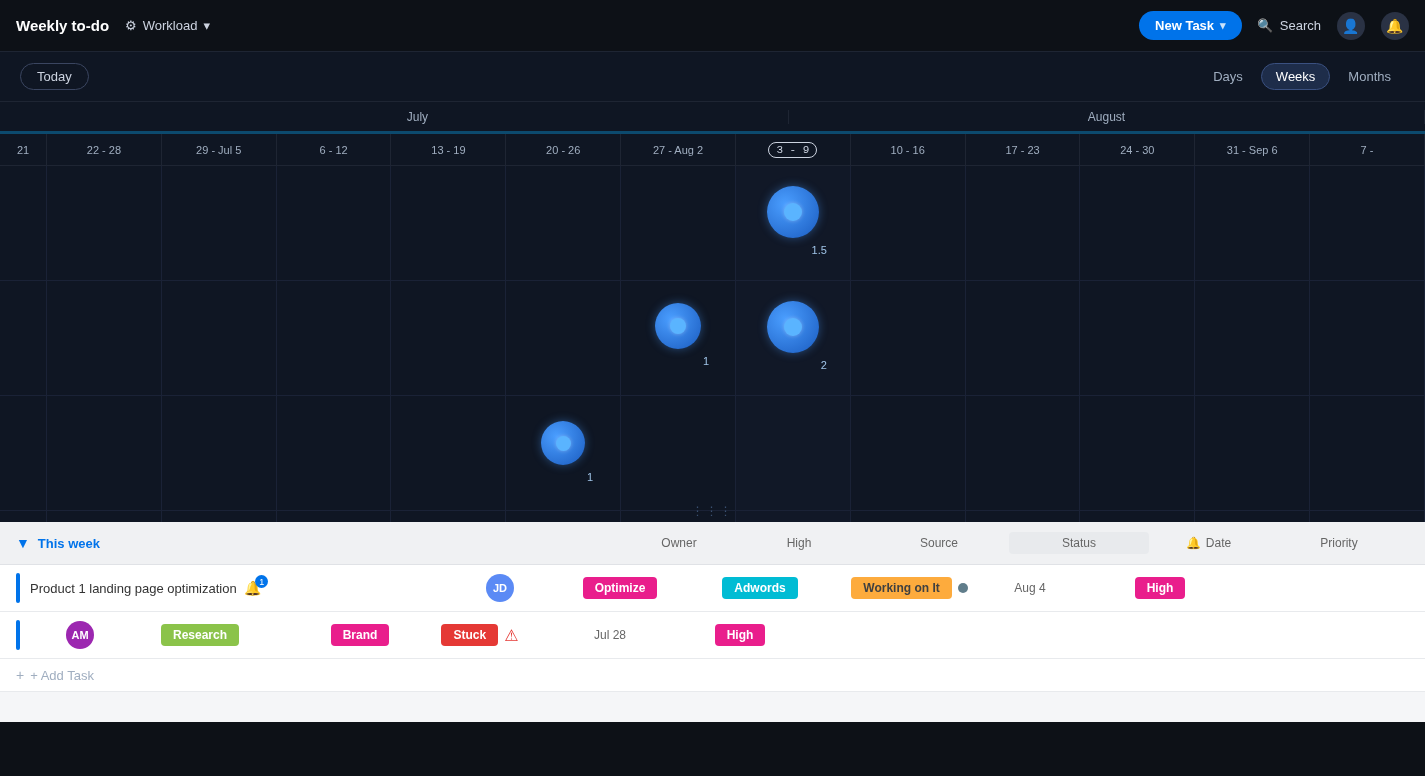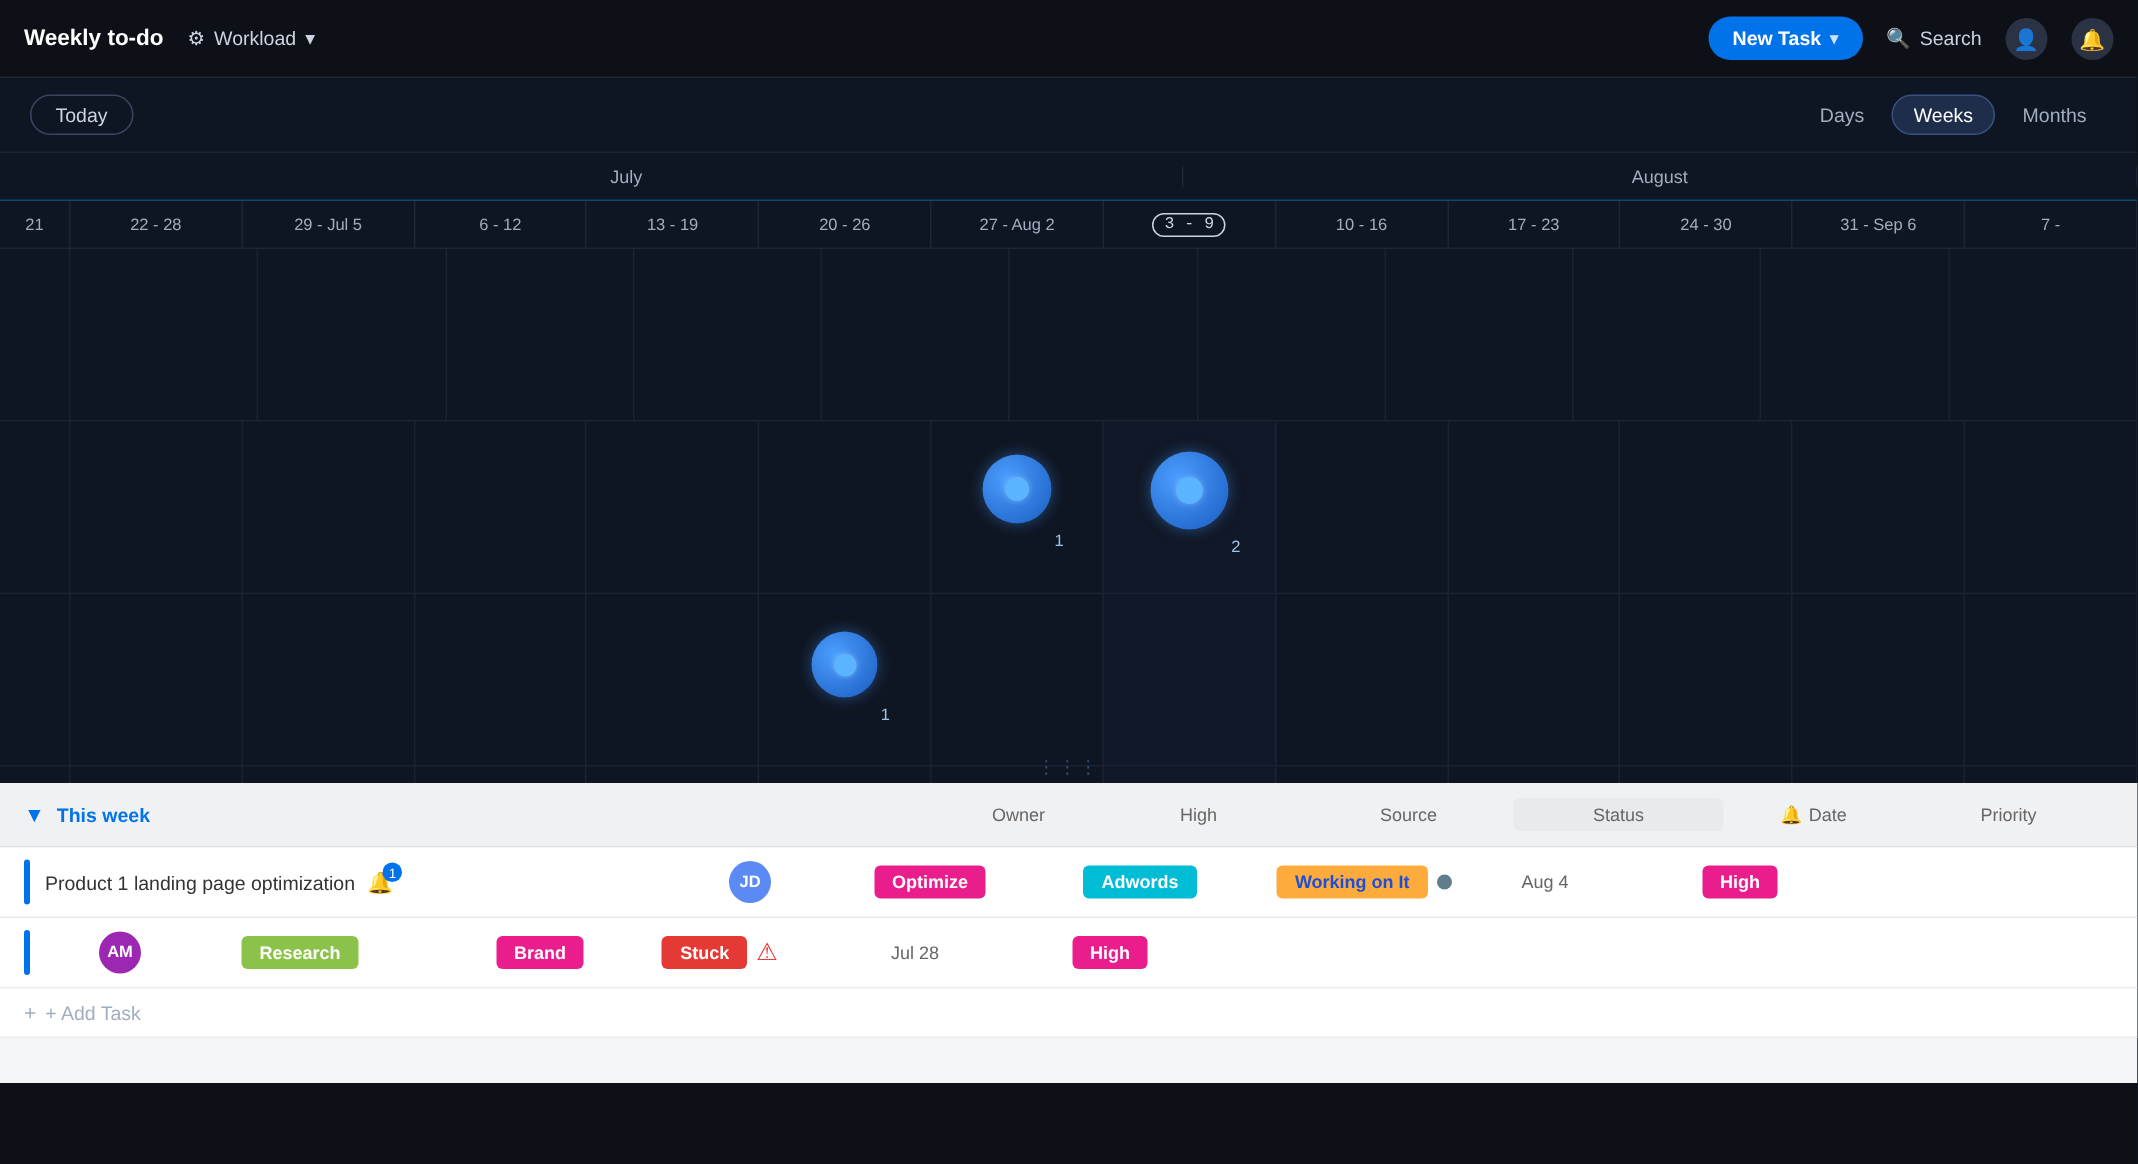--- a/index.html
+++ b/index.html
@@ -83,21 +83,21 @@
 
     
     .calendar-area {
       background: #0f1623;
       position: relative;
     }
 
     
     .month-labels {
       display: flex;
-      border-bottom: 1px solid #0c4a6e;
+      border-bottom: 3px solid #0c4a6e;
       height: 32px;
       align-items: center;
     }
     .month-section {
       display: flex; align-items: center; justify-content: center;
       font-size: 12px; color: #a0aec0; font-weight: 500;
       border-right: 1px solid #1e2533;
     }
 
     
@@ -335,20 +335,28 @@
 
     <div class="grid-row">
       <div class="grid-cell" style="flex: 0 0 47px;"></div>
       <div class="grid-cell"></div>
       <div class="grid-cell"></div>
       <div class="grid-cell"></div>
       <div class="grid-cell"></div>
       <div class="grid-cell"></div>
       <div class="grid-cell"></div>
 
+      <div class="grid-cell" style="position: relative; background: #111827;">
+        <div class="bubble-container" style="position: absolute; top: 20px; left: 50%; transform: translateX(-50%);">
+          <div class="bubble" style="width: 52px; height: 52px;">
+            <div class="bubble-inner" style="width: 18px; height: 18px;"></div>
+          </div>
+          <span style="font-size: 11px; color: #a0c4e8; margin-top: 4px; position: absolute; bottom: -18px; right: -8px;">1.5</span>
+        </div>
+      </div>
       <div class="grid-cell"></div>
       <div class="grid-cell"></div>
       <div class="grid-cell"></div>
       <div class="grid-cell"></div>
       <div class="grid-cell"></div>
     </div>
 
     <div class="grid-row">
       <div class="grid-cell" style="flex: 0 0 47px;"></div>
       <div class="grid-cell"></div>
@@ -454,21 +462,21 @@
     <div class="owner-cell">
       <div class="avatar-circle" style="background: #5b8af5;">JD</div>
     </div>
     <div class="type-cell">
       <span class="tag-pill" style="background: #e91e8c;">Optimize</span>
     </div>
     <div class="source-cell">
       <span class="tag-pill" style="background: #00bcd4;">Adwords</span>
     </div>
     <div class="status-cell">
-      <span class="tag-pill" style="background: #fdab3d; color: #1d4ed8; margin-left: 19px;">Working on It</span>
+      <span class="tag-pill" style="background: #fdab3d; color: #404040; margin-left: 19px;">Working on It</span>
       <span class="status-dot" style="background: #607d8b;"></span>
     </div>
     <div class="date-cell">
       <span>Aug 4</span>
     </div>
     <div class="priority-cell">
       <span class="tag-pill" style="background: #e91e8c;">High</span>
     </div>
   </div>
 

